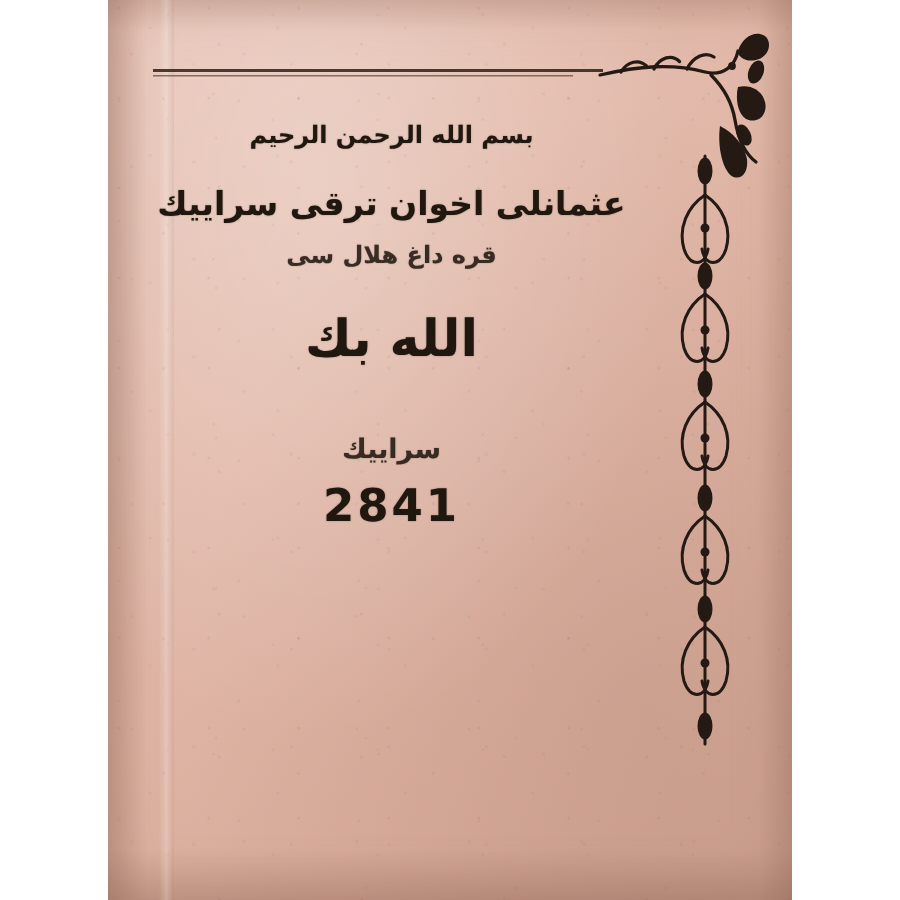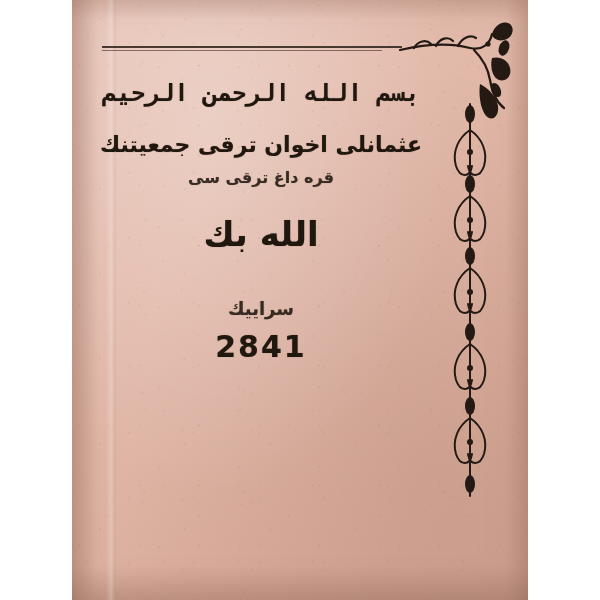--- a/index.html
+++ b/index.html
@@ -115,21 +115,21 @@
     color: #20170f;
   }
   .line {
     direction: rtl;
     unicode-bidi: bidi-override;
     font-family: "DejaVu Sans", sans-serif;
     font-weight: 700;
     line-height: 1.05;
     text-shadow: 0 0 1px rgba(40,28,20,0.45);
   }
-  .l-basmala { font-size: 24px; margin-top: 4px; letter-spacing: -1px; font-family: Liberation Mono, monospace; }
+  .l-basmala { font-size: 16px; margin-top: 4px; letter-spacing: -1px; }
   .l-title   { font-size: 40px; margin-top: 22px; letter-spacing: -2px; }
   .l-sub1    { font-size: 22px; margin-top: 26px; letter-spacing: -1px; }
   .l-sub2    { font-size: 16px; margin-top: 14px; letter-spacing: -1px; }
   .l-author  { font-size: 34px; margin-top: 30px; letter-spacing: -2px; }
   .l-place   { font-size: 18px; margin-top: 47px; letter-spacing: -1px; }
   .l-year    { font-size: 30px; margin-top: 12px; letter-spacing: 2px; font-weight: 700; }
 
   .ink-faded { opacity: 0.88; }
 </style>
 </head>
@@ -188,21 +188,21 @@
         <circle cx="30" cy="52" r="3"></circle>
         <circle cx="30" cy="120" r="3"></circle>
         <circle cx="30" cy="192" r="3"></circle>
         <circle cx="30" cy="268" r="3"></circle>
         <circle cx="30" cy="342" r="3"></circle>
       </g>
     </svg>
 
     <div class="text-block">
       <div class="line l-basmala">بسم الله الرحمن الرحيم</div>
-      <div class="line l-sub1">عثمانلی اخوان ترقی جمعیتنك</div>
-      <div class="line l-sub2 ink-faded">قره داغ ترقی سی</div>
+      <div class="line l-sub1">عثمانلی اخوان ترقی سراییك</div>
+      <div class="line l-sub2 ink-faded">قره داغ هلال سی</div>
       <div class="line l-author">الله بك</div>
       <div class="line l-place ink-faded">سراییك</div>
       <div class="line l-year">1482</div>
     </div>
   </div>
 
 </div>
 
 </body></html>

